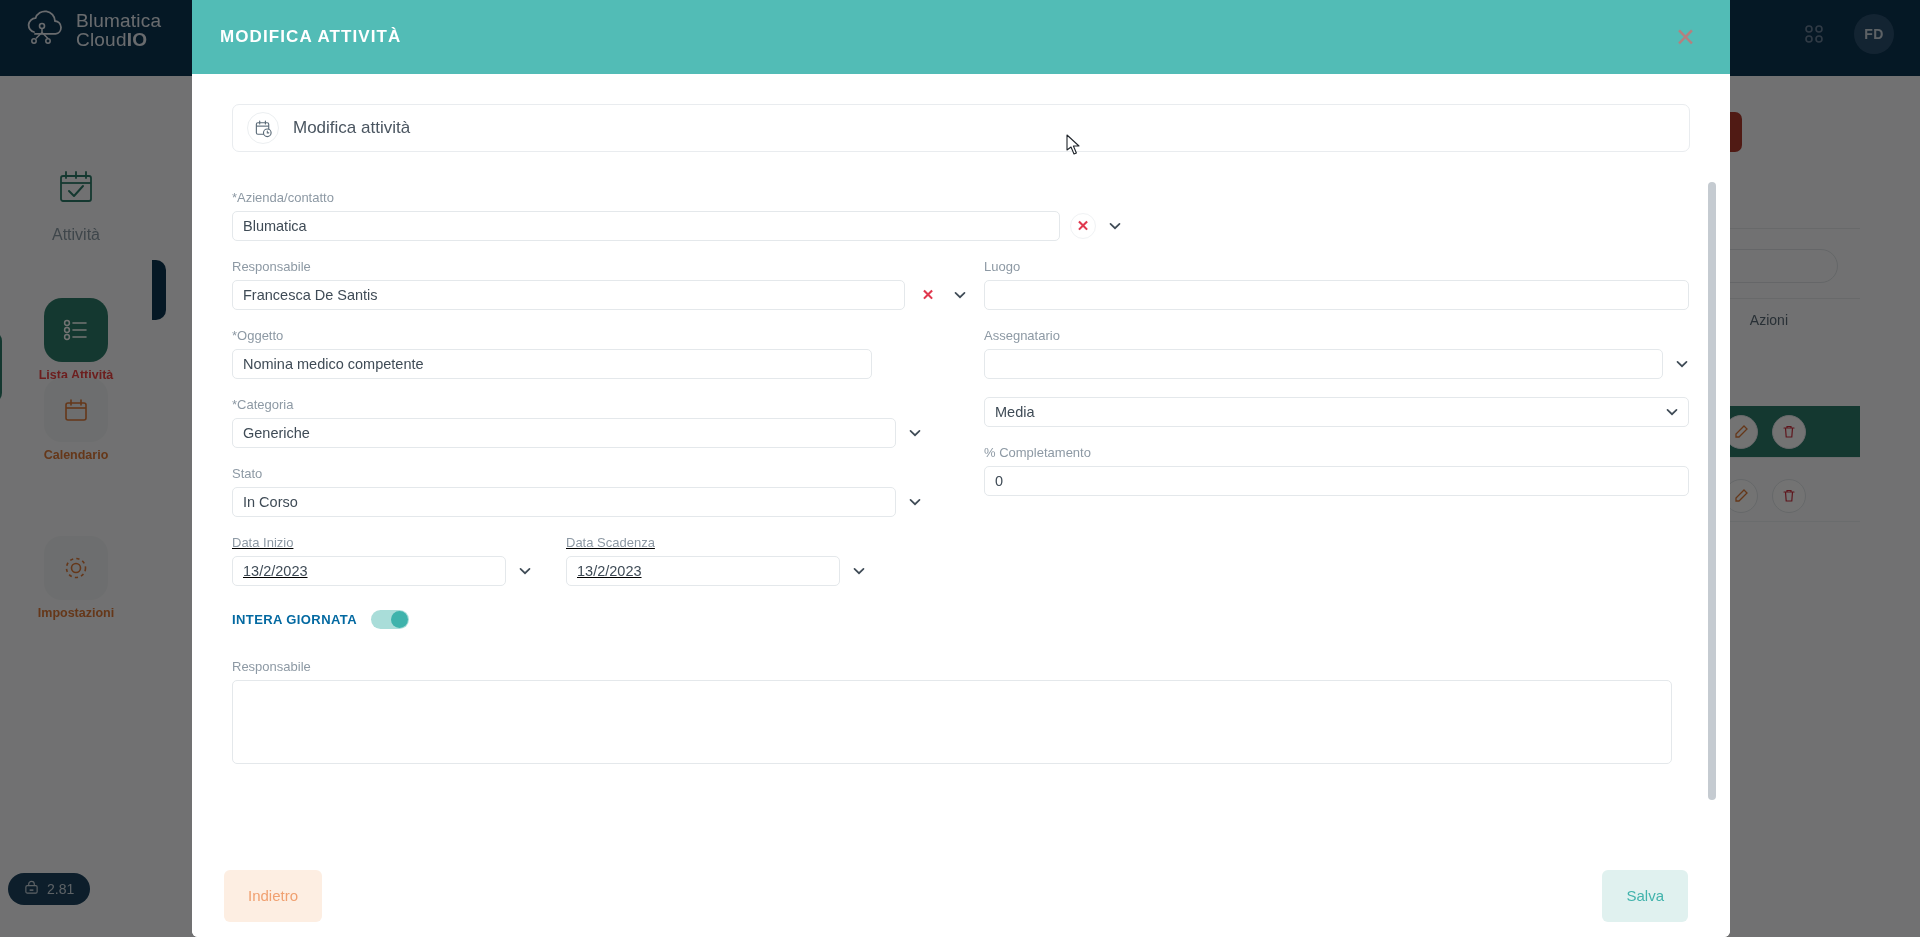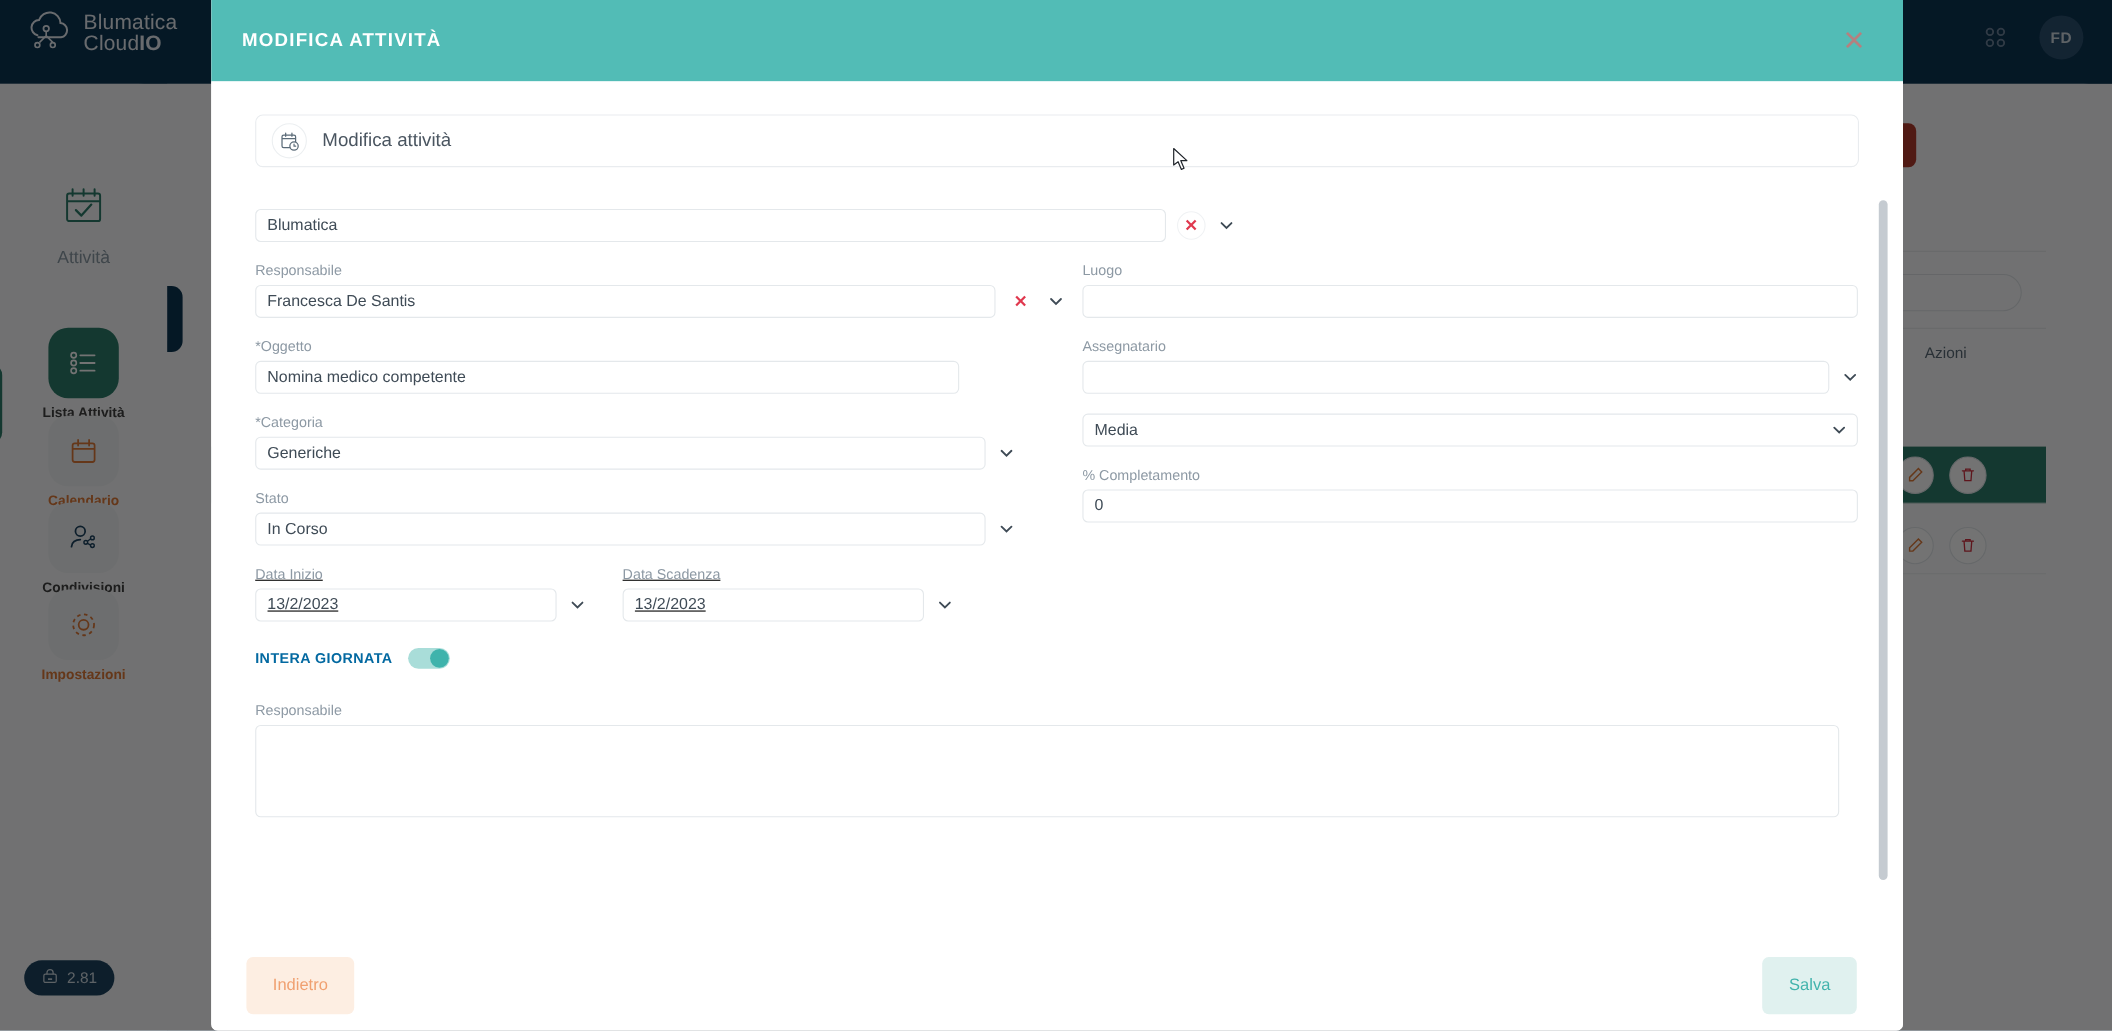--- a/index.html
+++ b/index.html
@@ -53,37 +53,37 @@
     position: absolute; left: 0; width: 152px;
     display: flex; flex-direction: column; align-items: center; gap: 6px;
   }
   .side-tile {
     width: 64px; height: 64px; border-radius: 18px;
     display: flex; align-items: center; justify-content: center;
     background: #f1f3f5;
   }
   .side-tile.active { background: #2e7d6b; }
   .side-tile.plain { background: transparent; }
-  .side-label { font-size: 12.5px; font-weight: 600; color: #404040; }
+  .side-label { font-size: 12.5px; font-weight: 600; color: #ef4444; }
   .side-label.orange { color: #e07b39; }
   .side-label.grey { color: #8c9ba6; font-weight: 400; font-size: 16px; }
 
   .side-active-pill {
     position: absolute; left: -12px; top: 255px;
     width: 14px; height: 72px; background: #2e7d6b;
     border-radius: 0 10px 10px 0;
   }
   .side-notch {
     position: absolute; left: 152px; top: 260px;
     width: 14px; height: 60px; background: #0d3553;
     border-radius: 0 10px 10px 0;
   }
 
   .version-badge {
-    position: absolute; left: 22px; bottom: 32px;
+    position: absolute; left: 8px; bottom: 32px;
     background: #1d4461; color: #cfd9e1;
     border-radius: 16px; height: 32px; padding: 0 16px;
     display: flex; align-items: center; gap: 8px; font-size: 14px;
   }
 
   
   .bg-content { position: absolute; left: 152px; top: 76px; right: 0; bottom: 0; background: #fafbfc; }
   .bg-red-btn {
     position: absolute; right: 178px; top: 36px;
     width: 114px; height: 40px; background: #b23a2e; border-radius: 7px;
@@ -312,33 +312,20 @@
         <span class="side-tile">
           <svg width="30" height="30" viewBox="0 0 30 30">
             <rect x="5" y="8" width="20" height="17" rx="2" stroke="#e07b39" stroke-width="1.6" fill="none"></rect>
             <path d="M5 13h20" stroke="#e07b39" stroke-width="1.6"></path>
             <path d="M10 5v5M20 5v5" stroke="#e07b39" stroke-width="1.6" stroke-linecap="round"></path>
           </svg>
         </span>
         <span class="side-label orange">Calendario</span>
       </div>
 
-      <div class="side-item" style="top:381px">
-        <span class="side-tile">
-          <svg width="30" height="30" viewBox="0 0 30 30">
-            <circle cx="12" cy="9" r="4.4" stroke="#1d4461" stroke-width="1.6" fill="none"></circle>
-            <path d="M4 23c0-4 3.6-6.5 8-6.5" stroke="#1d4461" stroke-width="1.6" fill="none" stroke-linecap="round"></path>
-            <circle cx="23" cy="15" r="1.7" stroke="#1d4461" stroke-width="1.3" fill="none"></circle>
-            <circle cx="23" cy="22" r="1.7" stroke="#1d4461" stroke-width="1.3" fill="none"></circle>
-            <circle cx="17" cy="19" r="1.7" stroke="#1d4461" stroke-width="1.3" fill="none"></circle>
-            <path d="M18.5 18l3-2.2M18.5 20l3 1.5" stroke="#1d4461" stroke-width="1.2"></path>
-          </svg>
-        </span>
-        <span class="side-label">Condivisioni</span>
-      </div>
 
       <div class="side-item" style="top:460px">
         <span class="side-tile">
           <svg width="30" height="30" viewBox="0 0 30 30">
             <circle cx="15" cy="15" r="4.5" stroke="#e07b39" stroke-width="1.6" fill="none"></circle>
             <circle cx="15" cy="15" r="9.5" stroke="#e07b39" stroke-width="1.6" fill="none" stroke-dasharray="3.2 3.2"></circle>
           </svg>
         </span>
         <span class="side-label orange">Impostazioni</span>
       </div>
@@ -408,20 +395,21 @@
               <circle cx="14" cy="14.5" r="4" stroke="#5b6b78" stroke-width="1.2" fill="#fff"></circle>
               <path d="M14 12.6v2h1.6" stroke="#5b6b78" stroke-width="1.1" fill="none" stroke-linecap="round"></path>
             </svg>
           </span>
           <span class="title-card-text">Modifica attività</span>
         </div>
 
         <div class="form-scroll">
 
           <div class="field" style="width:890px">
+            <label class="flabel">*Azienda/contatto</label>
             <div class="fctl">
               <input class="finput" value="Blumatica" style="">
               <span class="clear-x">✕</span>
               <span class="chev">
                 <svg width="14" height="14" viewBox="0 0 14 14">
                     <path d="M2.5 4.8L7 9.2l4.5-4.4" stroke="#3f4b56" stroke-width="1.7" fill="none" stroke-linecap="round"></path>
                   </svg>
               </span>
             </div>
           </div>

